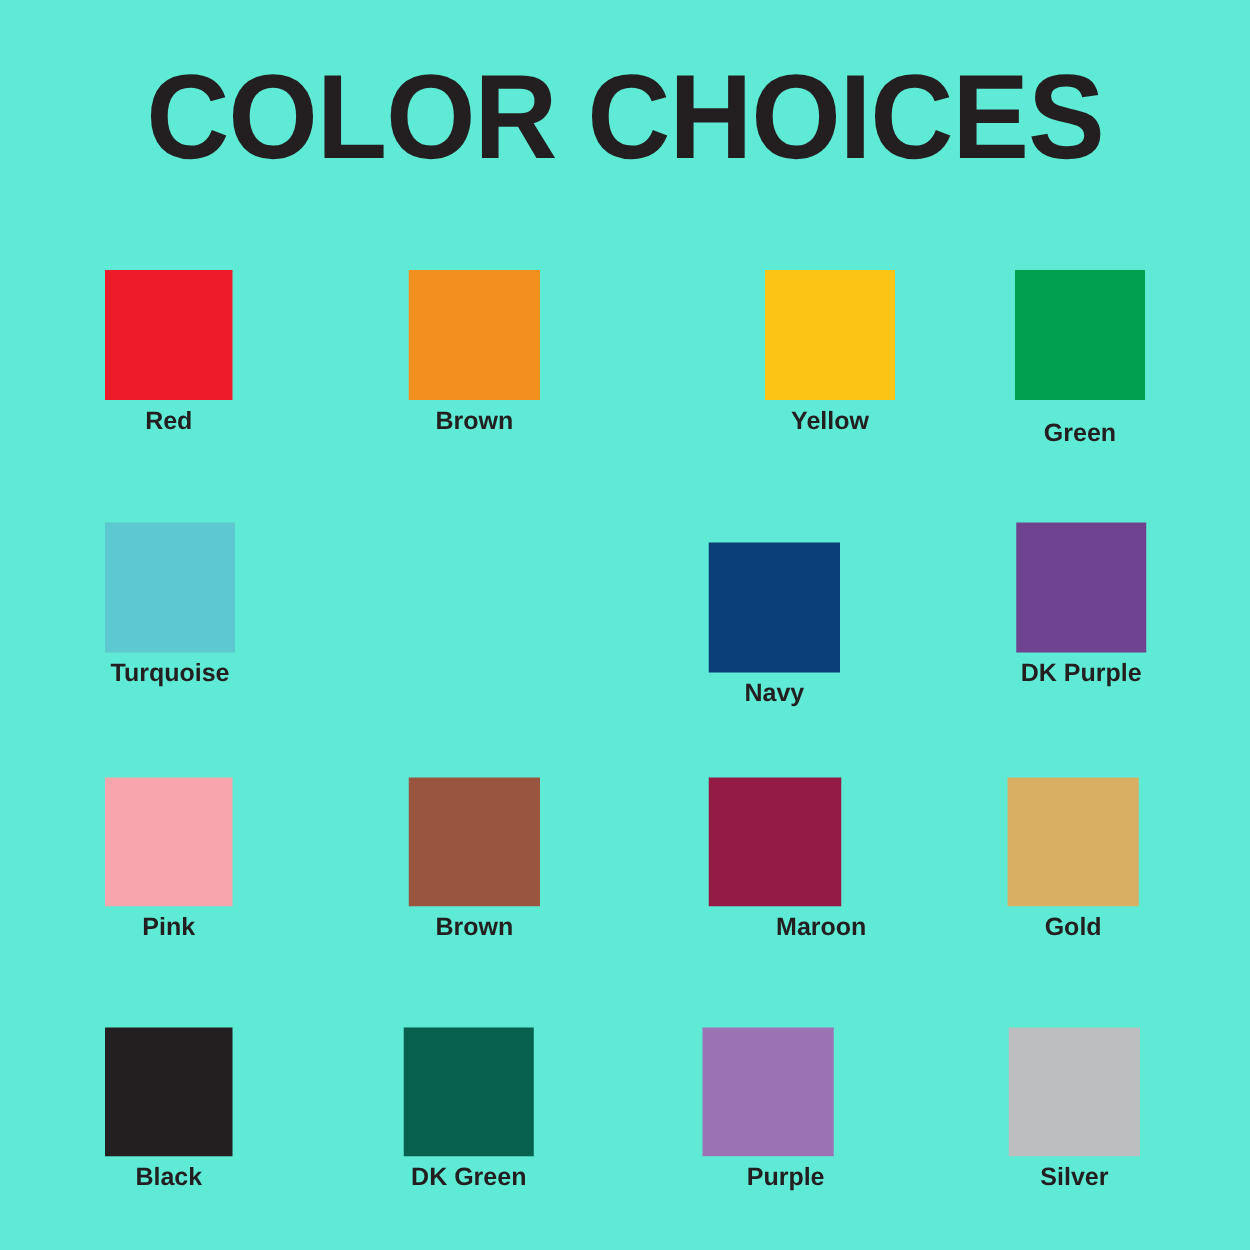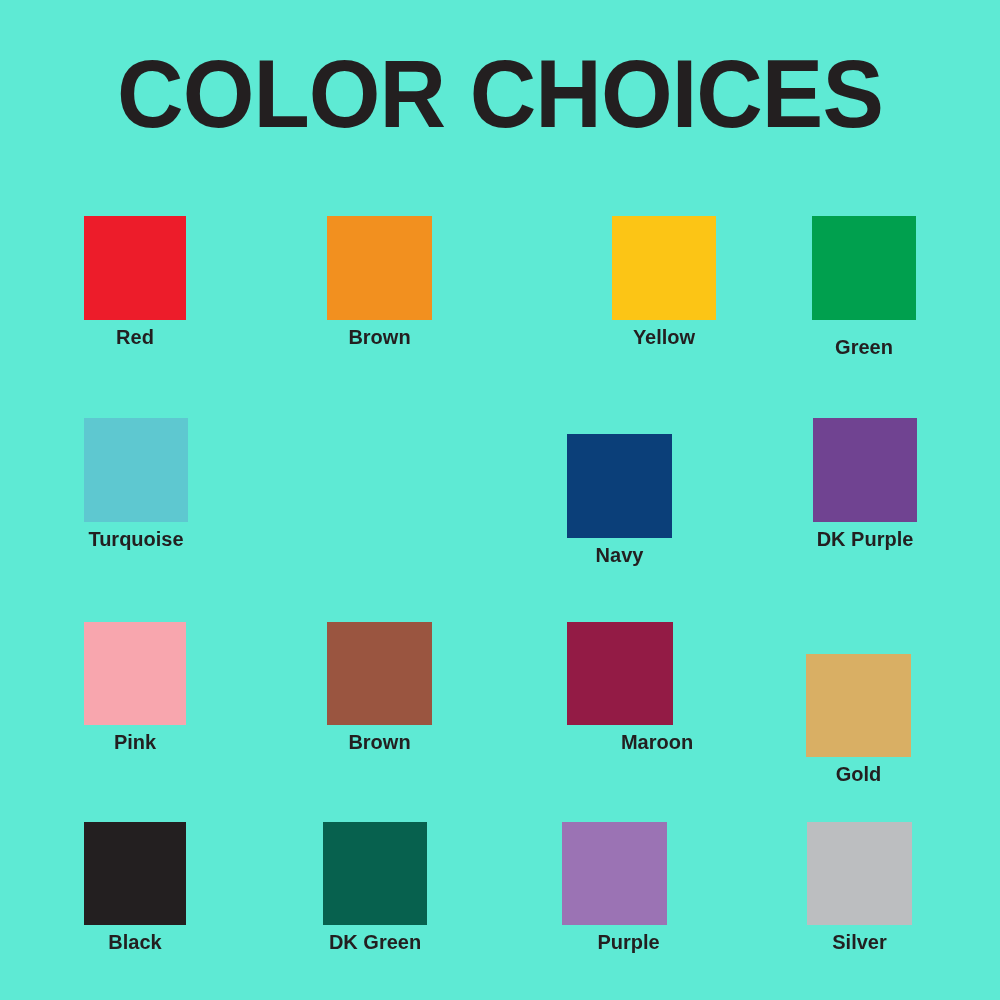--- a/index.html
+++ b/index.html
@@ -115,21 +115,21 @@
         <div class="swatch-label" style="top: 109px; color: rgb(35, 31, 32);">Pink</div>
       </div>
       <div class="swatch-cell" style="left: 327px; top: 622px; width: 105px; height: 143px;">
         <div class="swatch-chip" style="width: 105px; height: 103px; background: rgb(154, 85, 64);"></div>
         <div class="swatch-label" style="top: 109px; color: rgb(35, 31, 32);">Brown</div>
       </div>
       <div class="swatch-cell" style="left: 567px; top: 622px; width: 106px; height: 143px;">
         <div class="swatch-chip" style="width: 106px; height: 103px; background: rgb(147, 27, 69);"></div>
         <div class="swatch-label" style="top: 109px; color: rgb(35, 31, 32); margin-left: 37px;">Maroon</div>
       </div>
-      <div class="swatch-cell" style="left: 806px; top: 654px; width: 105px; height: 143px;">
+      <div class="swatch-cell" style="left: 806px; top: 622px; width: 105px; height: 143px;">
         <div class="swatch-chip" style="width: 105px; height: 103px; background: rgb(217, 175, 100);"></div>
         <div class="swatch-label" style="top: 109px; color: rgb(35, 31, 32);">Gold</div>
       </div>
       <div class="swatch-cell" style="left: 84px; top: 822px; width: 102px; height: 143px;">
         <div class="swatch-chip" style="width: 102px; height: 103px; background: rgb(35, 31, 32);"></div>
         <div class="swatch-label" style="top: 109px; color: rgb(35, 31, 32);">Black</div>
       </div>
       <div class="swatch-cell" style="left: 323px; top: 822px; width: 104px; height: 143px;">
         <div class="swatch-chip" style="width: 104px; height: 103px; background: rgb(7, 97, 78);"></div>
         <div class="swatch-label" style="top: 109px; color: rgb(35, 31, 32);">DK Green</div>

